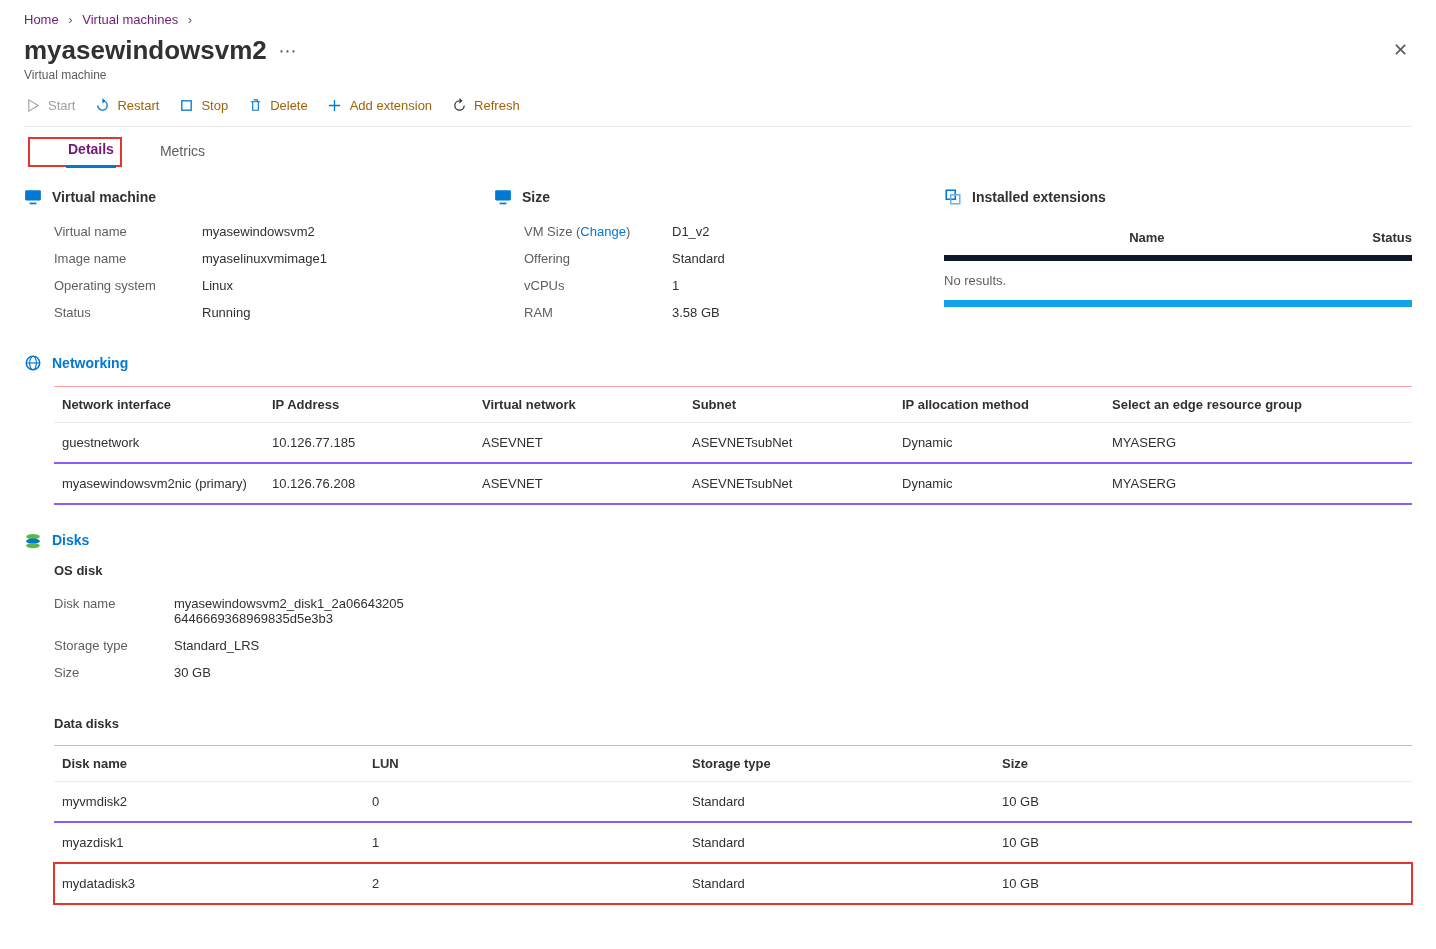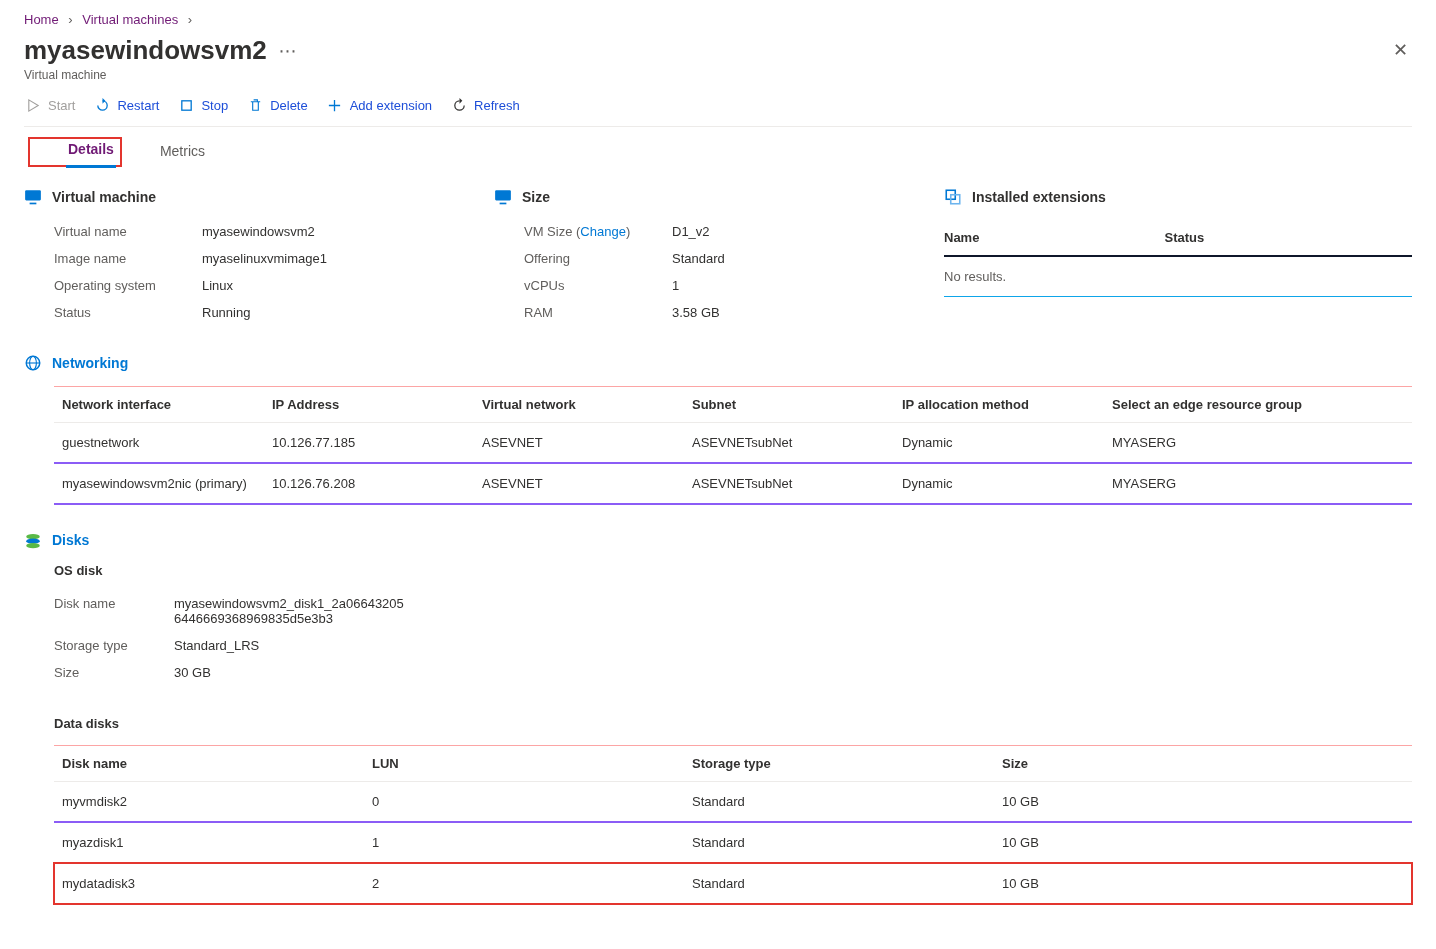--- a/index.html
+++ b/index.html
@@ -13,43 +13,43 @@
 a { color: #0078d4; text-decoration: none; }
 .breadcrumb { padding: 4px 0 8px 0; }
 .breadcrumb span { color: #701a75; font-size: 13px; }
 .breadcrumb .sep { color: #605e5c; margin: 0 6px; }
 .header-row { display: flex; align-items: flex-start; justify-content: space-between; }
 .title-block h1 { font-size: 26px; font-weight: 600; color: #323130; display: inline-block; }
 .title-dots { margin-left: 8px; color: #605e5c; font-size: 18px; position: relative; top: -2px; }
 .subtitle { font-size: 12px; color: #605e5c; margin-top: 2px; }
 .close-btn { font-size: 18px; color: #605e5c; cursor: pointer; padding: 4px; }
 .toolbar { display: flex; gap: 18px; padding: 14px 0 12px 0; border-bottom: 1px solid #edebe9; }
-.toolbar-item { display: flex; align-items: center; gap: 6px; color: #1d4ed8; font-size: 13px; cursor: pointer; }
+.toolbar-item { display: flex; align-items: center; gap: 6px; color: #a16207; font-size: 13px; cursor: pointer; }
 .toolbar-item.disabled { color: #a19f9d; }
 .toolbar-item svg { width: 15px; height: 15px; }
 .tabs { display: flex; gap: 22px; padding: 10px 0 0 4px; border-bottom: 1px solid transparent; }
 .tab { padding: 6px 2px 8px 2px; font-size: 14px; color: #605e5c; cursor: pointer; }
 .tab.active { color: #701a75; font-weight: 600; border-bottom: 3px solid #0078d4; margin-left: 32px; }
 .tab-highlight { border: 2px solid #e3352e; padding: 2px 4px; display: inline-block; margin-right: 14px; }
 .content { padding-top: 20px; }
 .row-3col { display: flex; gap: 20px; }
 .colA { flex: 0 0 450px; }
 .colB { flex: 0 0 430px; }
 .colC { flex: 1; }
 .section-head { display: flex; align-items: center; gap: 10px; font-weight: 600; font-size: 14px; margin-bottom: 14px; }
 .section-head.link span { color: #0078d4; }
 .icon-box { width: 18px; height: 18px; display: inline-flex; align-items: center; justify-content: center; }
 .kv-row { display: flex; padding: 4px 0 8px 0; font-size: 13px; }
 .kv-label { width: 148px; color: #605e5c; }
 .kv-value { color: #323130; flex: 1; }
 .change-link { color: #0078d4; }
 .section-indent { padding-left: 30px; }
 .ext-table { border-collapse: collapse; width: 100%; }
-.ext-table th { text-align: left; font-weight: 600; font-size: 13px; padding: 10px 0; border-bottom: 2px solid #0f172a; }
-.ext-table td { padding: 12px 0; font-size: 13px; color: #605e5c; border-bottom: 1px solid #0ea5e9; }
+.ext-table th { text-align: right; font-weight: 600; font-size: 13px; padding: 10px 0; border-bottom: 6px solid #0f172a; }
+.ext-table td { padding: 12px 0; font-size: 13px; color: #605e5c; border-bottom: 7px solid #0ea5e9; }
 .net-section, .disk-section { margin-top: 26px; }
 .data-table { width: calc(100% - 30px); border-collapse: collapse; margin-left: 30px; }
 .data-table th { text-align: left; font-weight: 600; font-size: 13px; padding: 10px 8px; border-top: 1px solid #fca5a5; border-bottom: 1px solid #edebe9; }
 .data-table td { font-size: 13px; padding: 12px 8px; border-bottom: 2px solid #8b5cf6; color: #323130; }
 .subhead { font-weight: 600; font-size: 13px; margin: 10px 0 14px 0; }
 .os-kv .kv-label { width: 120px; }
 .os-kv .kv-value { max-width: 230px; word-break: break-all; }
 .disk-table-wrap { margin-top: 14px; }
 tr.highlight-outline { outline: 2px solid #e3352e; outline-offset: -1px; }
 .disk-inner { padding-left: 30px; }

